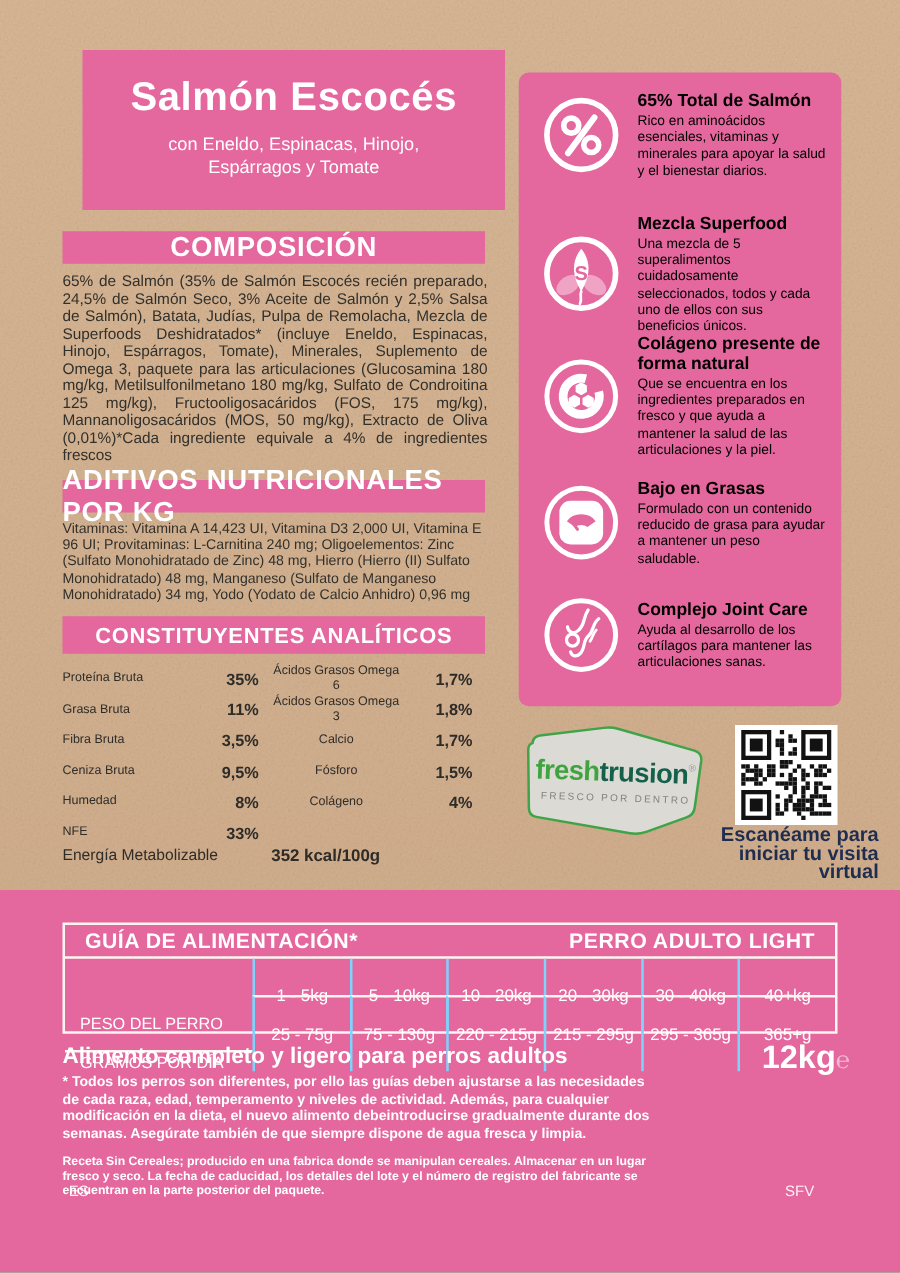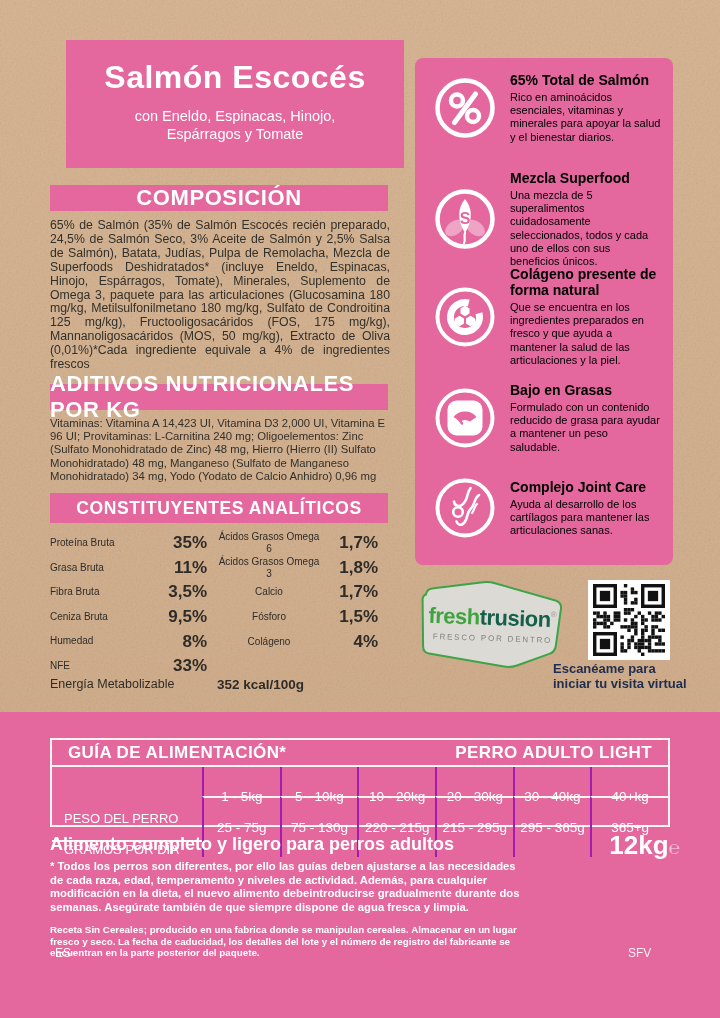--- a/index.html
+++ b/index.html
@@ -34,21 +34,21 @@
   .copy-left { font-size:11.3px; line-height:13.2px; }
 
   
   .analytics { left:50px; top:531px; width:328px; height:184px; color:#2f2c28; }
   .an-col { position:absolute; top:0; }
   .an-col.l { left:0; width:157px; }
   .an-col.r { left:167px; width:161px; }
   .an-row { height:24.6px; display:flex; justify-content:space-between; align-items:center; }
   .an-row .lbl { font-size:10px; line-height:12.5px;text-align:center; }
   .an-col.r .lbl { width:104px; line-height:12px; }
-  .an-row .val { font-size:17px; font-weight:bold; }
+  .an-row .val { font-size:13px; font-weight:bold; }
   .energy { position:absolute; left:0; top:146px; width:328px; display:flex; align-items:center; }
   .energy .lbl { font-size:12.5px; line-height:13.5px; width:167px; }
   .energy .val { font-size:13.5px; font-weight:bold; }
 
   
   .panel {
     left:415px; top:58px; width:258px; height:507px;
     background:#e4679e; border-radius:8px; color:#000000;
   }
   .feat { position:absolute; left:18px; width:228px; display:flex; align-items:center; }
@@ -62,34 +62,34 @@
   .badge svg { position:absolute; left:0; top:0; }
   .brandline { position:absolute; left:12px; top:29px; width:135px; text-align:center; transform:rotate(2deg); white-space:nowrap; }
   .brand1 { color:#3fa43f; font-size:22px; font-weight:bold; letter-spacing:-0.5px; }
   .brand2 { color:#14604a; font-size:22px; font-weight:bold; letter-spacing:-0.5px; }
   .reg { color:#9a9a96; font-size:8px; vertical-align:10px; }
   .tagline { position:absolute; left:12px; top:58px; width:135px; text-align:center; transform:rotate(2deg);
     color:#83837e; font-size:8px; letter-spacing:1.8px; }
 
   
   .qrbox { left:588px; top:580px; width:82px; height:80px; background:#fff; padding:4px; }
-  .qrcap { left:553px; top:662px; width:150px; text-align:left; color:#1e2d50;
-    font-size:13px; font-weight:bold; line-height:14.5px; }
+  .qrcap { left:553px; top:662px; width:150px; text-align:right; color:#1e2d50;
+    font-size:16px; font-weight:bold; line-height:14.5px; }
 
   
   .bottom { left:0; top:712px; width:720px; height:306px; background:#e4679e; color:#fff; }
   .ftable { position:absolute; left:50px; top:26px; width:620px;
     border:2px solid #fdf6f0; }
   .ft-head { display:flex; justify-content:space-between; align-items:center; height:27px;
     padding:0 16px; font-size:17px; font-weight:bold; letter-spacing:0.4px;
     border-bottom:2px solid #fdf6f0; }
   .ft-row { display:grid; grid-template-columns:150px repeat(6,1fr); height:29px; }
   .ft-row + .ft-row .ft-cell { border-top:2px solid #fdf6f0; }
   .ft-cell { display:flex; align-items:center; justify-content:center;
-    font-size:13.5px; border-left:2px solid #a21caf; }
+    font-size:13.5px; border-left:2px solid #7dd3fc; }
   .ft-cell:first-child { border-left:none; justify-content:flex-start; padding-left:12px; font-size:13px;margin-top:44px; }
 
   .b-heading { position:absolute; left:50px; top:122px; font-size:18px; font-weight:bold; }
   .b-note { position:absolute; left:50px; top:148px; width:470px;
     font-size:11.3px; font-weight:bold; line-height:13.5px; }
   .b-small { position:absolute; left:50px; top:212px; width:485px;
     font-size:9.8px; font-weight:bold; line-height:11.5px; }
   .b-weight { position:absolute; left:545px; top:118px; width:135px; text-align:right; }
   .b-weight .kg { font-size:26px; font-weight:bold; }
   .b-weight .est { font-size:19px; color:rgba(255,255,255,0.55); font-weight:normal; }

